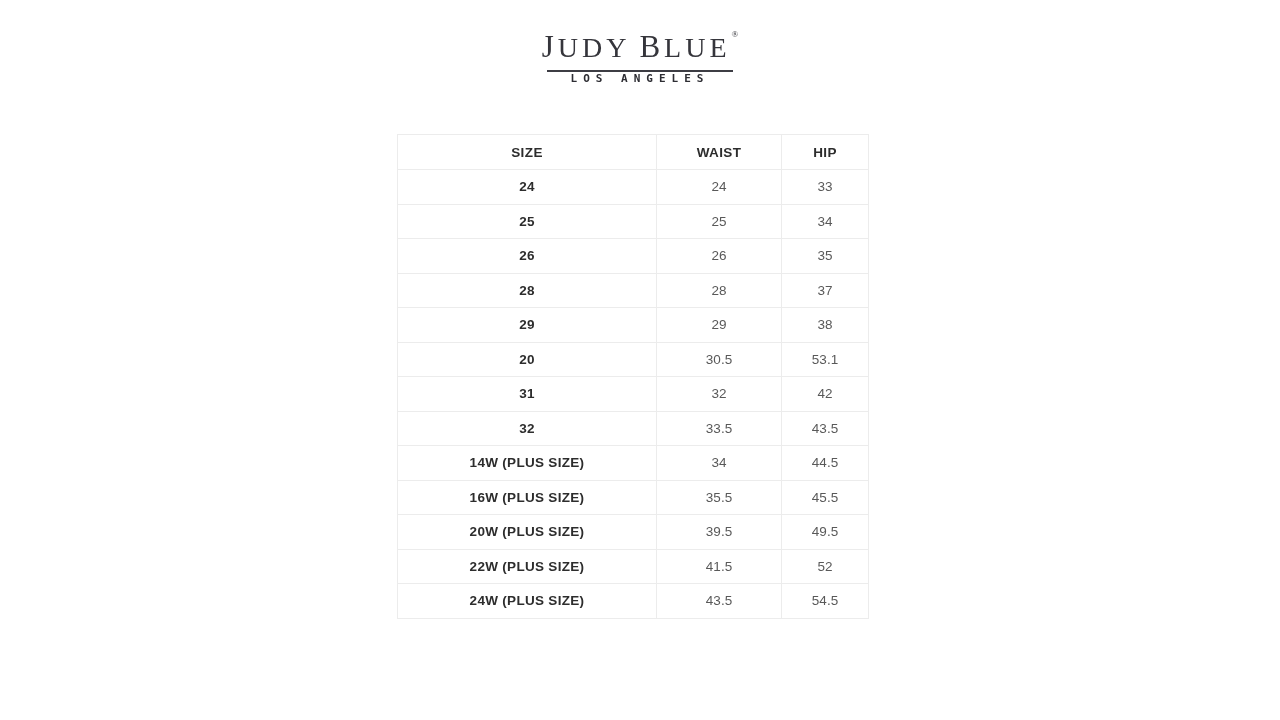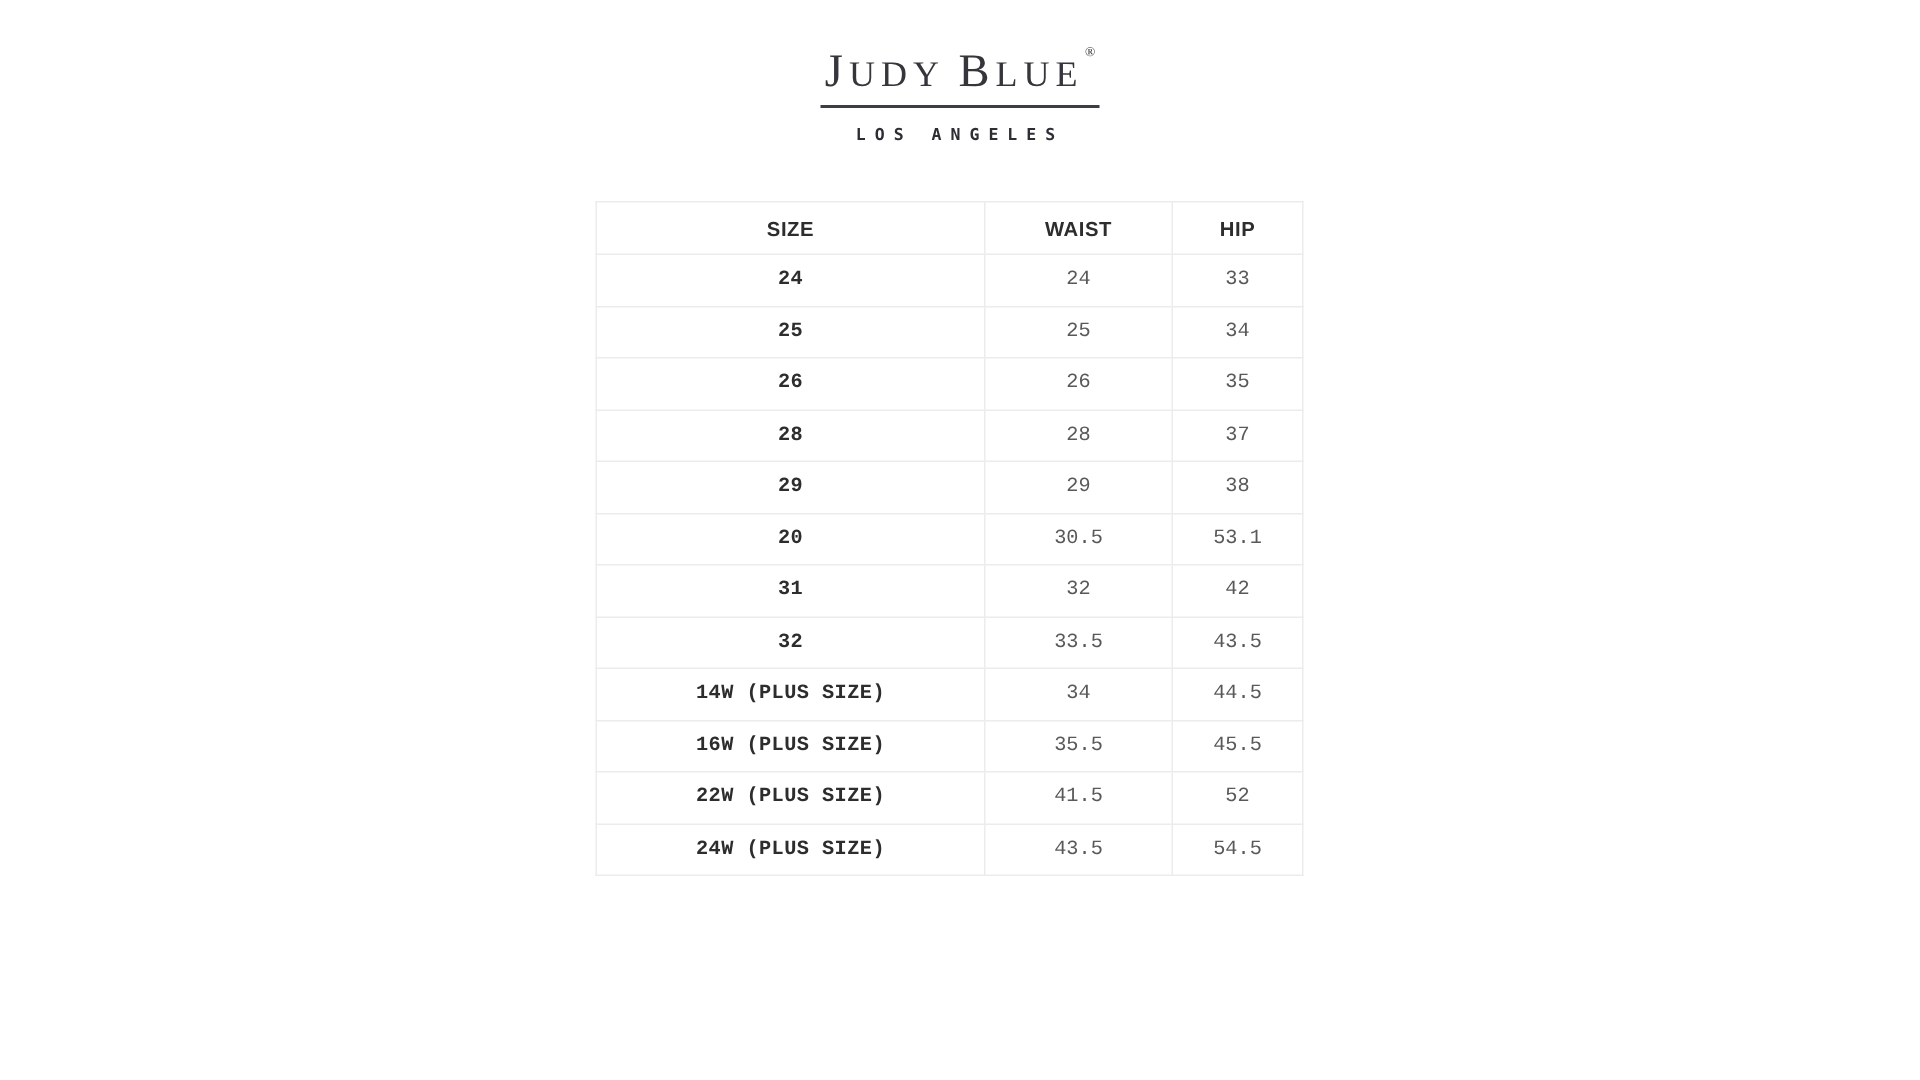--- a/index.html
+++ b/index.html
@@ -22,36 +22,35 @@
     text-align: center;
     color: #35353b;
   }
   .brand {
     font-family: "Liberation Serif", "DejaVu Serif", serif;
     line-height: 1;
     letter-spacing: 4px;
     white-space: nowrap;
   }
   .brand .lead { font-size: 31px; }
-  .brand .rest { font-size: 24px; }
+  .brand .rest { font-size: 28px; }
   .brand .word2 { margin-left: 9px; }
   .brand .reg {
     font-size: 9px;
     vertical-align: 20px;
     letter-spacing: 0;
     margin-left: 1px;
   }
   .rule {
     width: 186px;
     height: 2px;
     background: #3d3d44;
     margin: 8px auto 0 auto;
   }
   .subtitle {
-    margin-top: 11px;
     font-family: "DejaVu Sans Mono", monospace;
     font-size: 11px;
     font-weight: bold;
     letter-spacing: 6px;
     color: #2d2d33;
   }
 
   
   .size-table {
     position: absolute;
@@ -72,21 +71,20 @@
   .size-table th {
     height: 35px;
     font-size: 13.5px;
     font-weight: bold;
     color: #2d2d2d;
     letter-spacing: 0.4px;
   }
   .size-table td {
     height: 34.5px;
     font-size: 13.5px;
-    font-family: Liberation Mono, monospace;
   }
   .size-table td.cell-size {
     font-weight: bold;
     color: #2d2d2d;
     letter-spacing: 0.3px;
   }
   .size-table td.cell-waist,
   .size-table td.cell-hip {
     color: #595959;
   }
@@ -160,20 +158,25 @@
         <td class="cell-size">14W (PLUS SIZE)</td>
         <td class="cell-waist">34</td>
         <td class="cell-hip">44.5</td>
       </tr>
       <tr>
         <td class="cell-size">16W (PLUS SIZE)</td>
         <td class="cell-waist">35.5</td>
         <td class="cell-hip">45.5</td>
       </tr>
       <tr>
+        <td class="cell-size">20W (PLUS SIZE)</td>
+        <td class="cell-waist">39.5</td>
+        <td class="cell-hip">49.5</td>
+      </tr>
+      <tr>
         <td class="cell-size">22W (PLUS SIZE)</td>
         <td class="cell-waist">41.5</td>
         <td class="cell-hip">52</td>
       </tr>
       <tr>
         <td class="cell-size">24W (PLUS SIZE)</td>
         <td class="cell-waist">43.5</td>
         <td class="cell-hip">54.5</td>
       </tr>
     </tbody>

